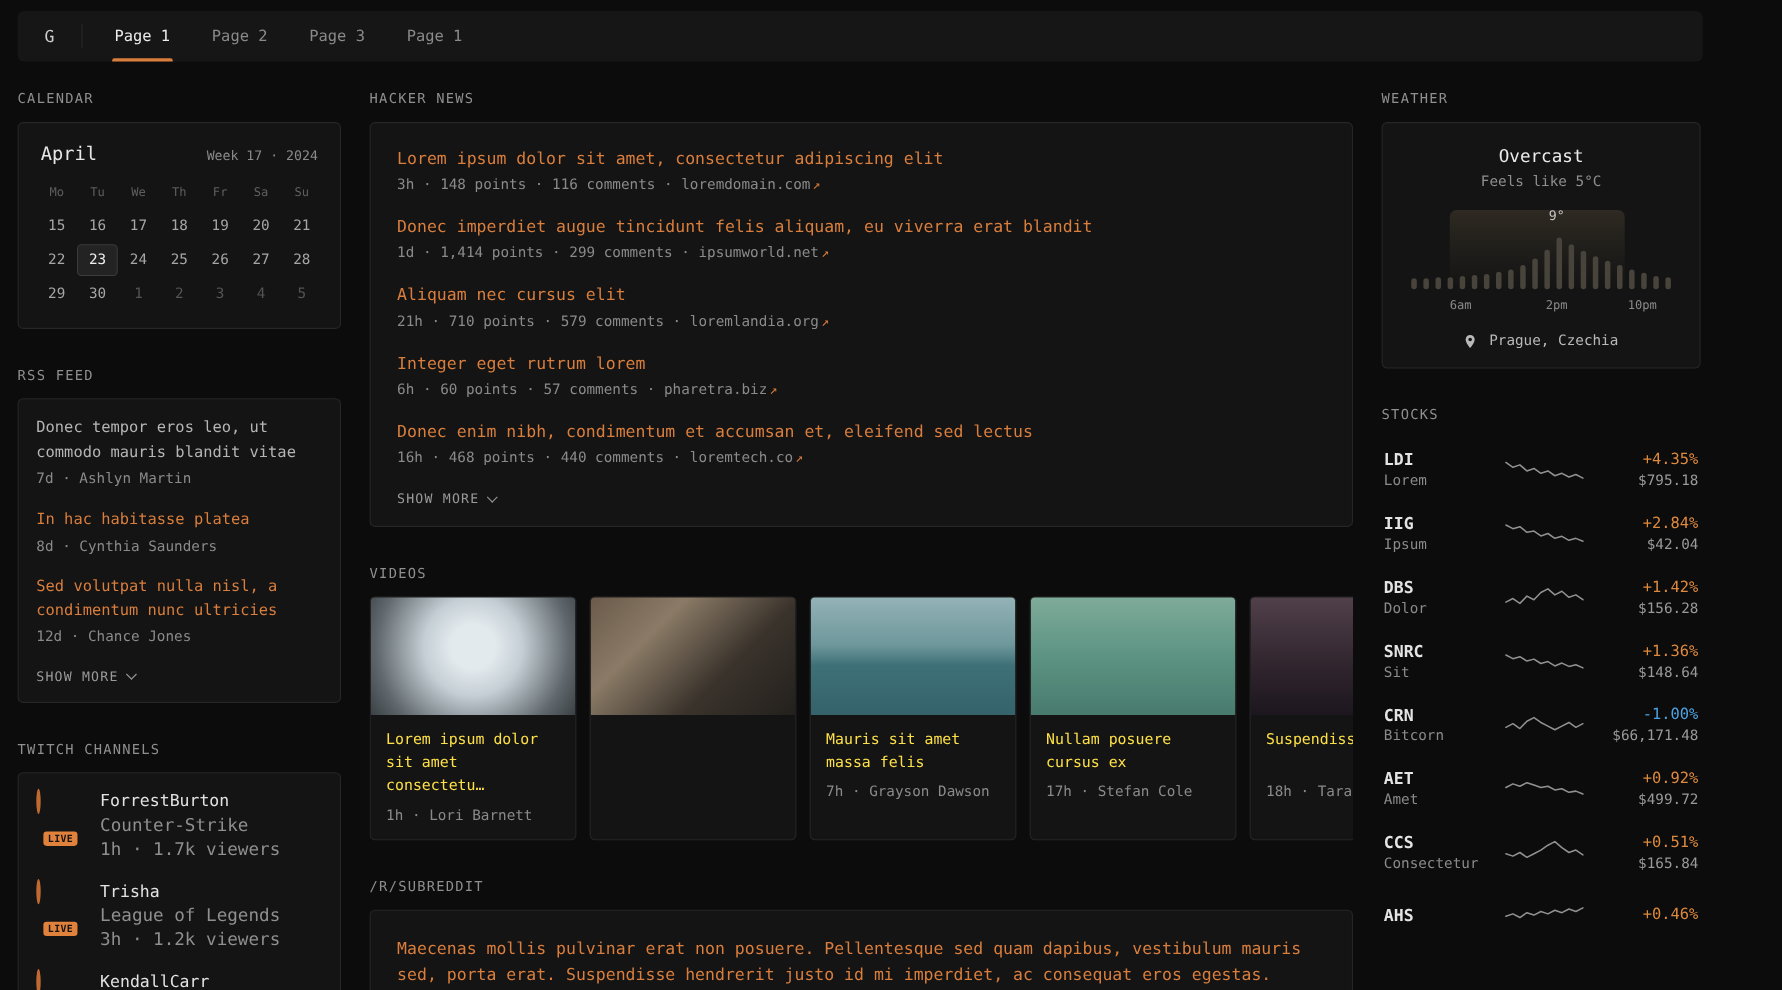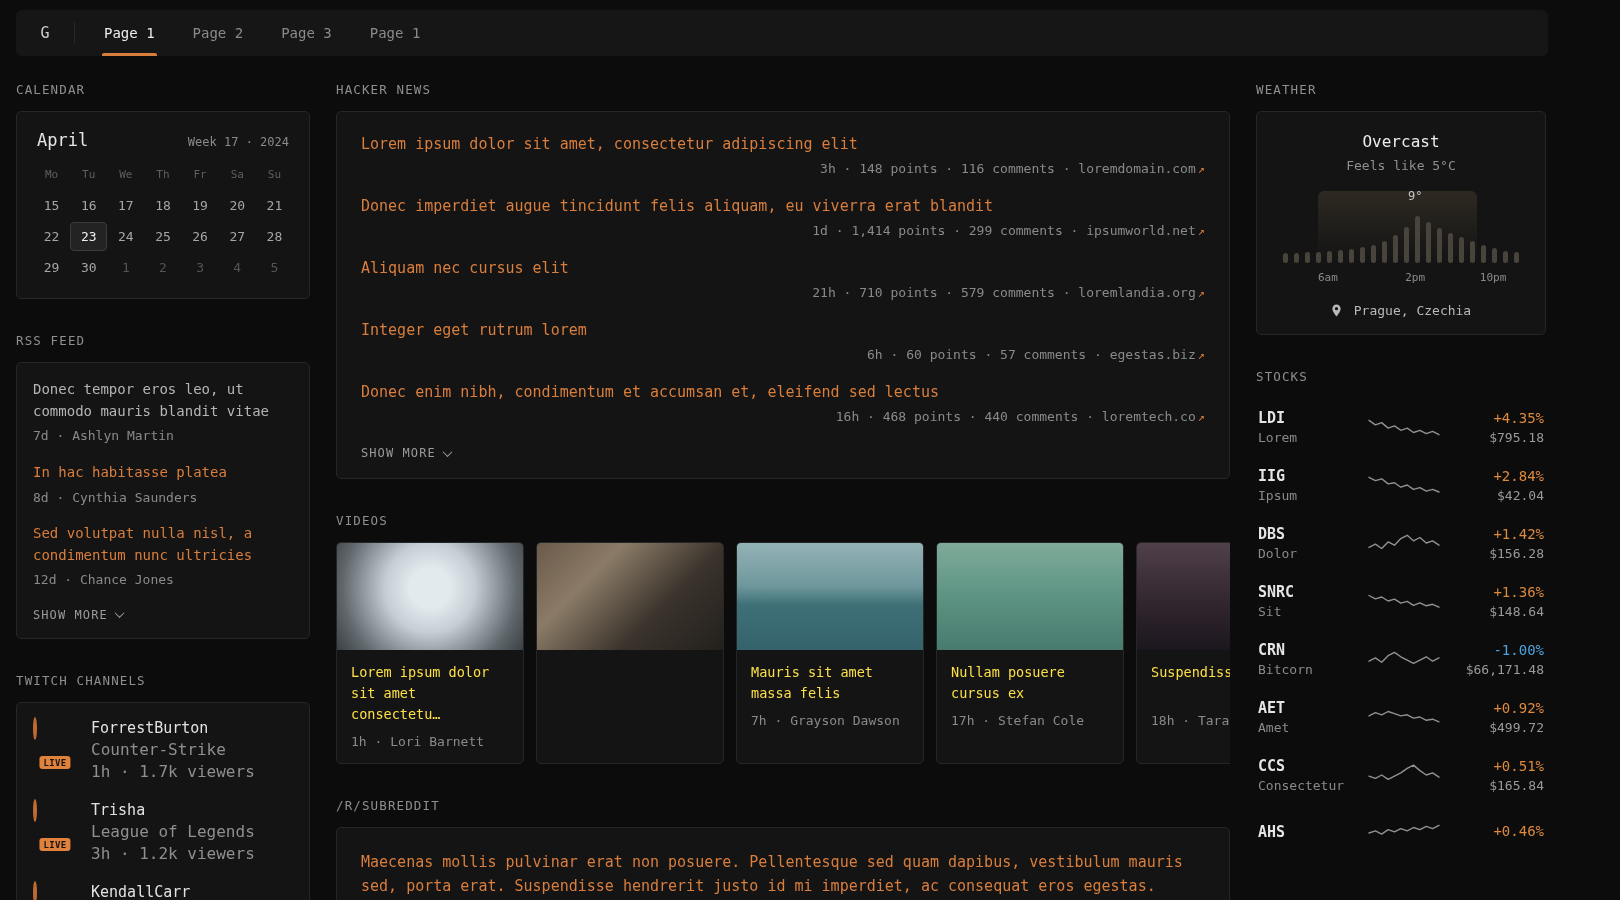--- a/index.html
+++ b/index.html
@@ -55,21 +55,21 @@
   .avatar-2 { background:radial-gradient(circle at 50% 38%, #9a8f86 0 18%, #5a4f48 50%, #2c2826 85%); }
   .avatar-3 { background:radial-gradient(circle at 50% 40%, #e9e3d9 0 24%, #b8afa2 55%, #7d766b 90%); }
   .badge-live { position:absolute; left:50%; bottom:-6px; transform:translateX(-50%); background:#e0813c; color:#141414; font-size:9px; font-weight:bold; letter-spacing:.04em; padding:2px 4px 1px; border-radius:3px; }
   .tw-name { font-size:15px; color:#e2e2e2; display:block; }
   .tw-game, .tw-meta { font-size:16px; color:#8f8f8f; margin-top:3px; }
 
   
   .hn-card { padding:22px 24px 18px; }
   .hn-item { margin-bottom:20px; }
   .hn-title { font-size:15px; color:var(--accent); line-height:1.4; }
-  .hn-meta { font-size:13px; color:#8a8a8a; margin-top:6px;text-align:right; }
+  .hn-meta { font-size:13px; color:#8a8a8a; margin-top:6px; }
   .hn-domain { color:#8a8a8a; }
   .arrow { color:var(--accent); font-size:12px; padding-left:2px; }
   .reddit-card { padding:22px 24px 20px; }
   .reddit-title { display:block; font-size:15px; color:var(--accent); line-height:1.6; }
 
   
   .video-row { display:flex; gap:12px; overflow:hidden; }
   .video-card { width:188px; flex:none; padding:0; overflow:hidden; }
   .thumb { height:107px; }
   .thumb-0 { background:radial-gradient(circle at 50% 42%, #e3eaee 0 18%, #c4ced4 40%, #60686d 78%, #3a4044 100%); }
@@ -255,21 +255,21 @@
             <div class="hn-meta">
               <span>21h · 710 points · 579 comments ·</span>
               <a class="hn-domain"><span>loremlandia.org</span><span class="arrow">↗</span></a>
             </div>
           </div>
 
           <div class="hn-item">
             <a class="hn-title">Integer eget rutrum lorem</a>
             <div class="hn-meta">
               <span>6h · 60 points · 57 comments ·</span>
-              <a class="hn-domain"><span>egestas.biz</span><span class="arrow">↗</span></a>
+              <a class="hn-domain"><span>pharetra.biz</span><span class="arrow">↗</span></a>
             </div>
           </div>
 
           <div class="hn-item">
             <a class="hn-title">Donec enim nibh, condimentum et accumsan et, eleifend sed lectus</a>
             <div class="hn-meta">
               <span>16h · 468 points · 440 comments ·</span>
               <a class="hn-domain"><span>loremtech.co</span><span class="arrow">↗</span></a>
             </div>
           </div>

